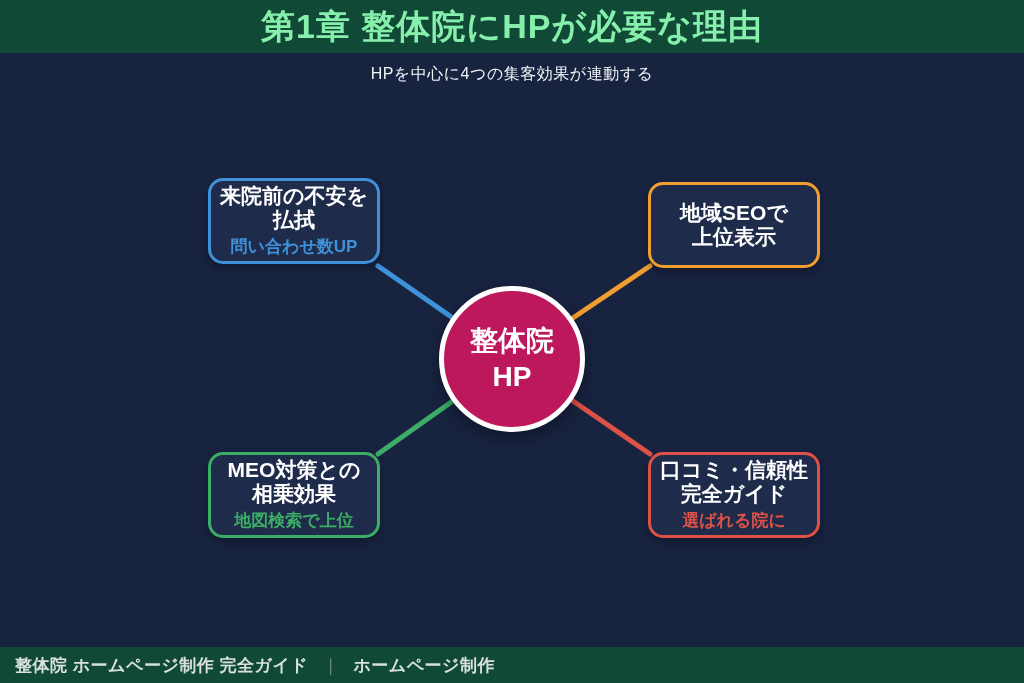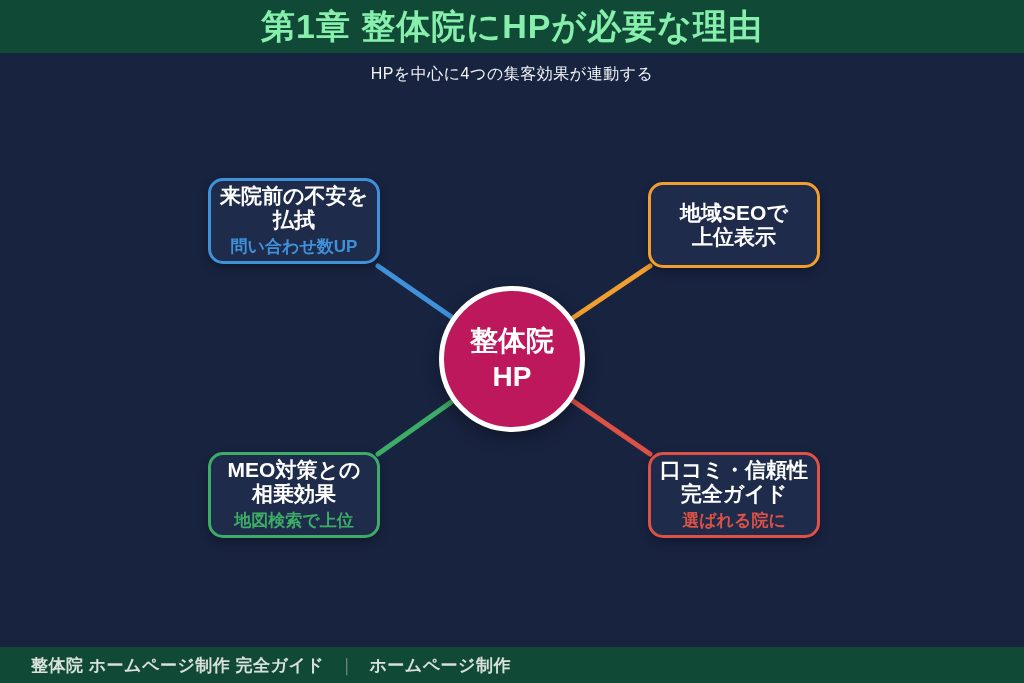--- a/index.html
+++ b/index.html
@@ -102,21 +102,21 @@
     white-space: nowrap;
   }
   
   .bottombar {
     position: absolute;
     left: 0; bottom: 0;
     width: 100%; height: 36px;
     background: #114937;
     display: flex;
     align-items: center;
-    padding-left: 31px;
+    padding-left: 15px;
     color: #d8e1db;
     font-size: 17px;
     font-weight: 700;
     letter-spacing: 0.5px;
   }
   .bottombar .divider {
     color: #7f948a;
     margin: 0 14px;
     font-weight: 400;
   }

